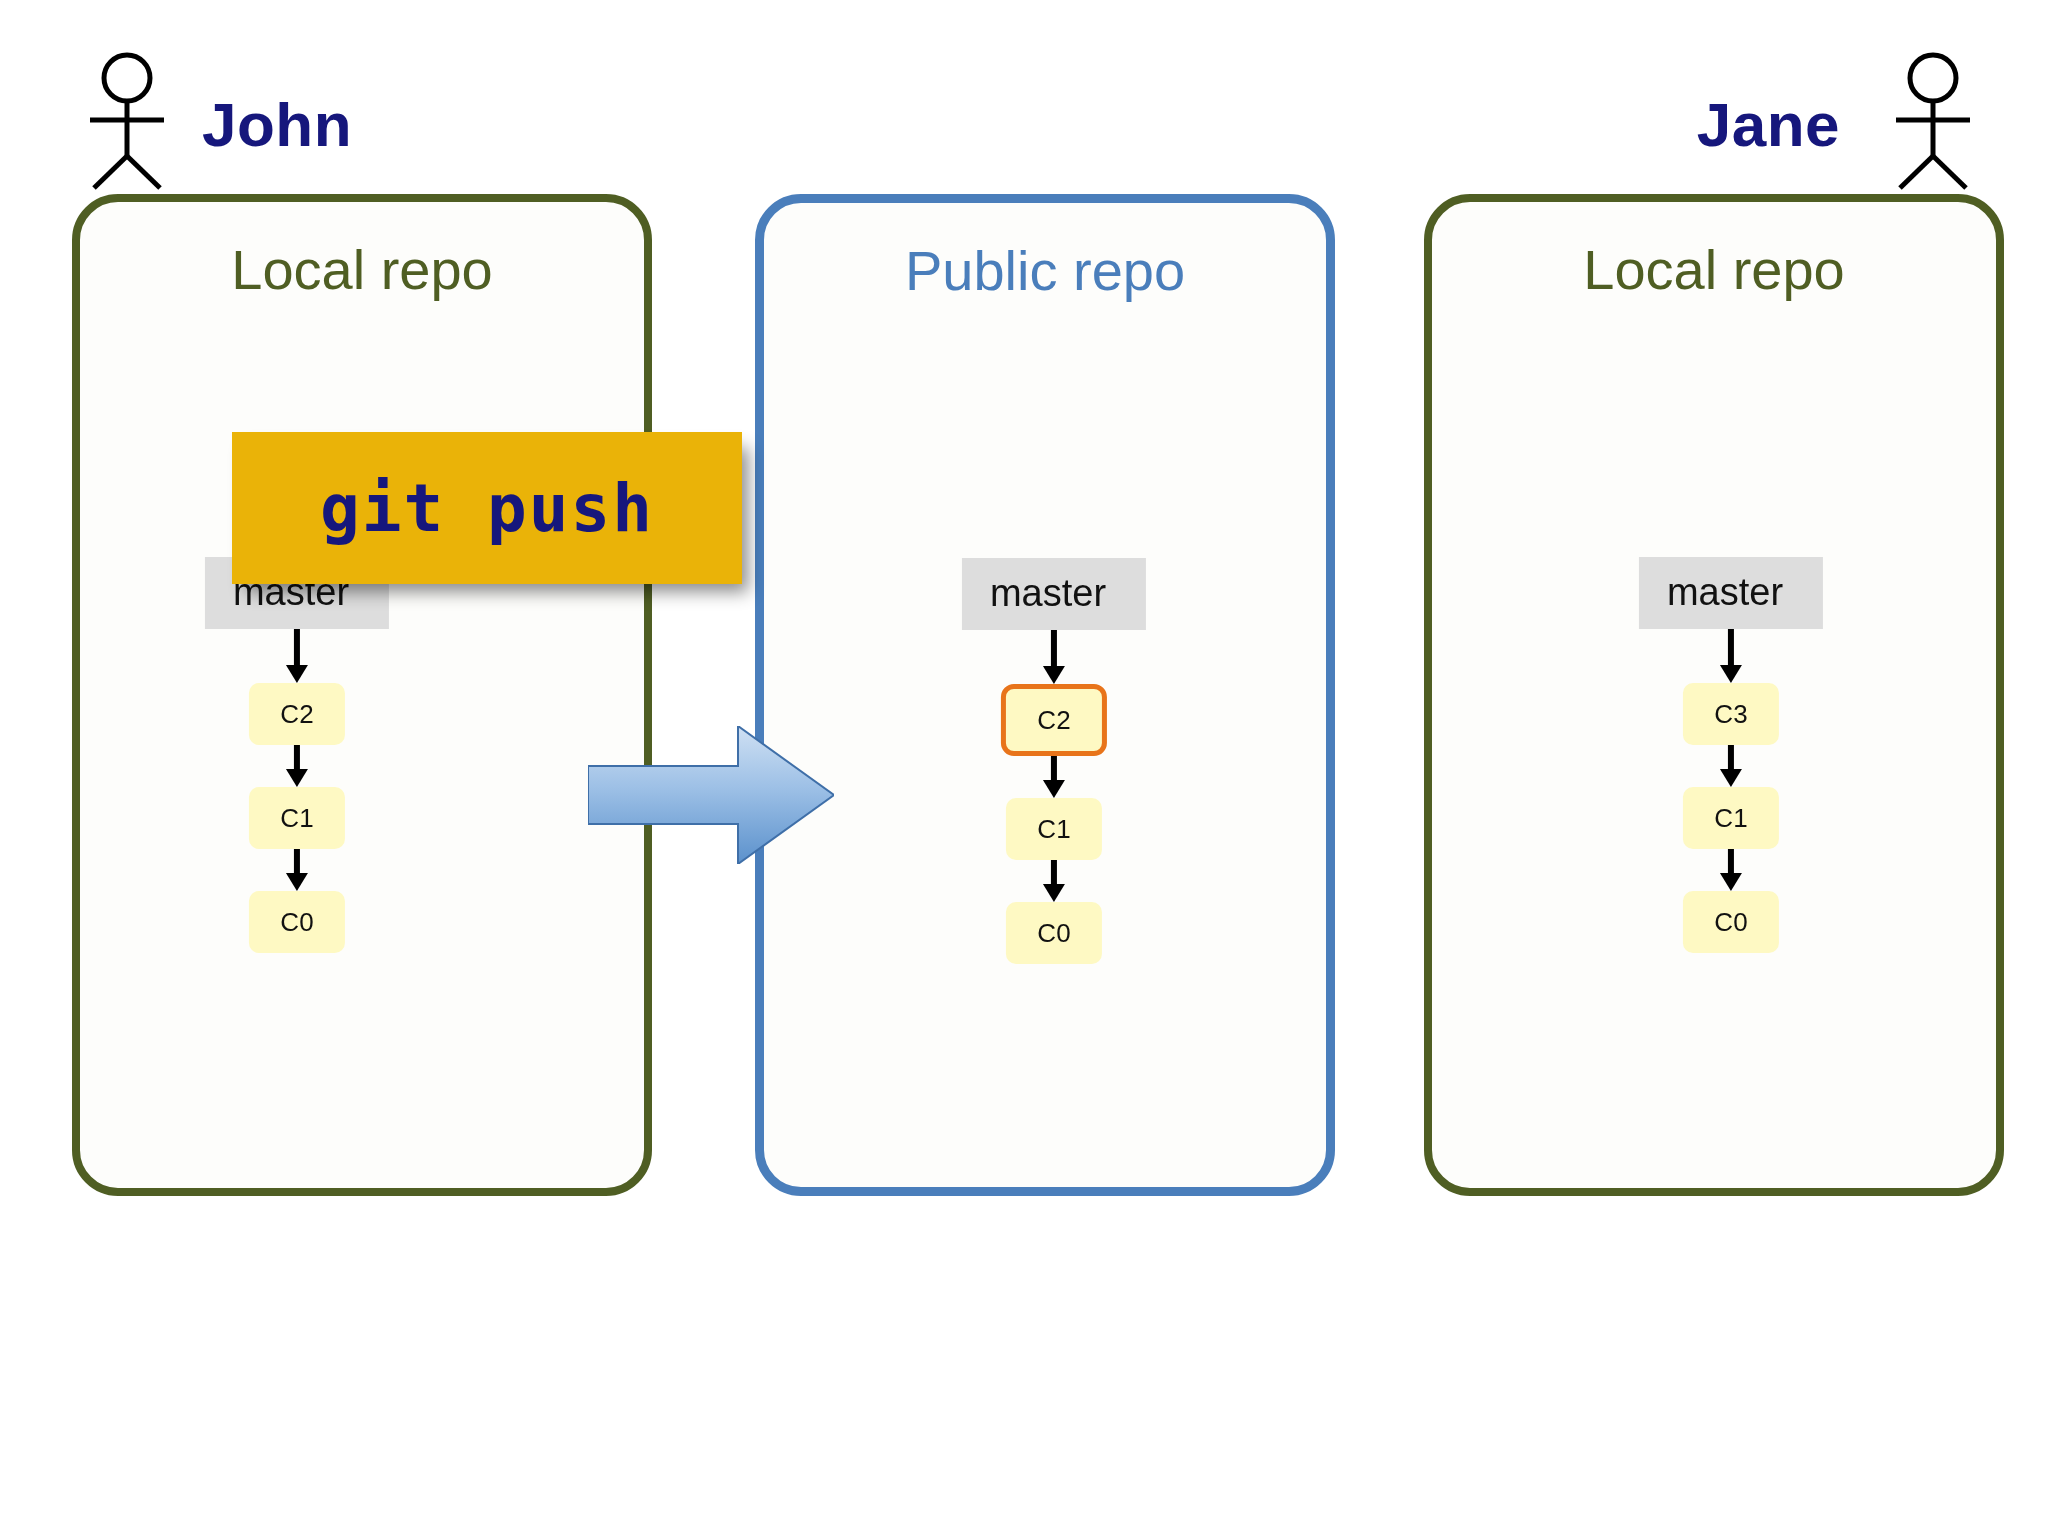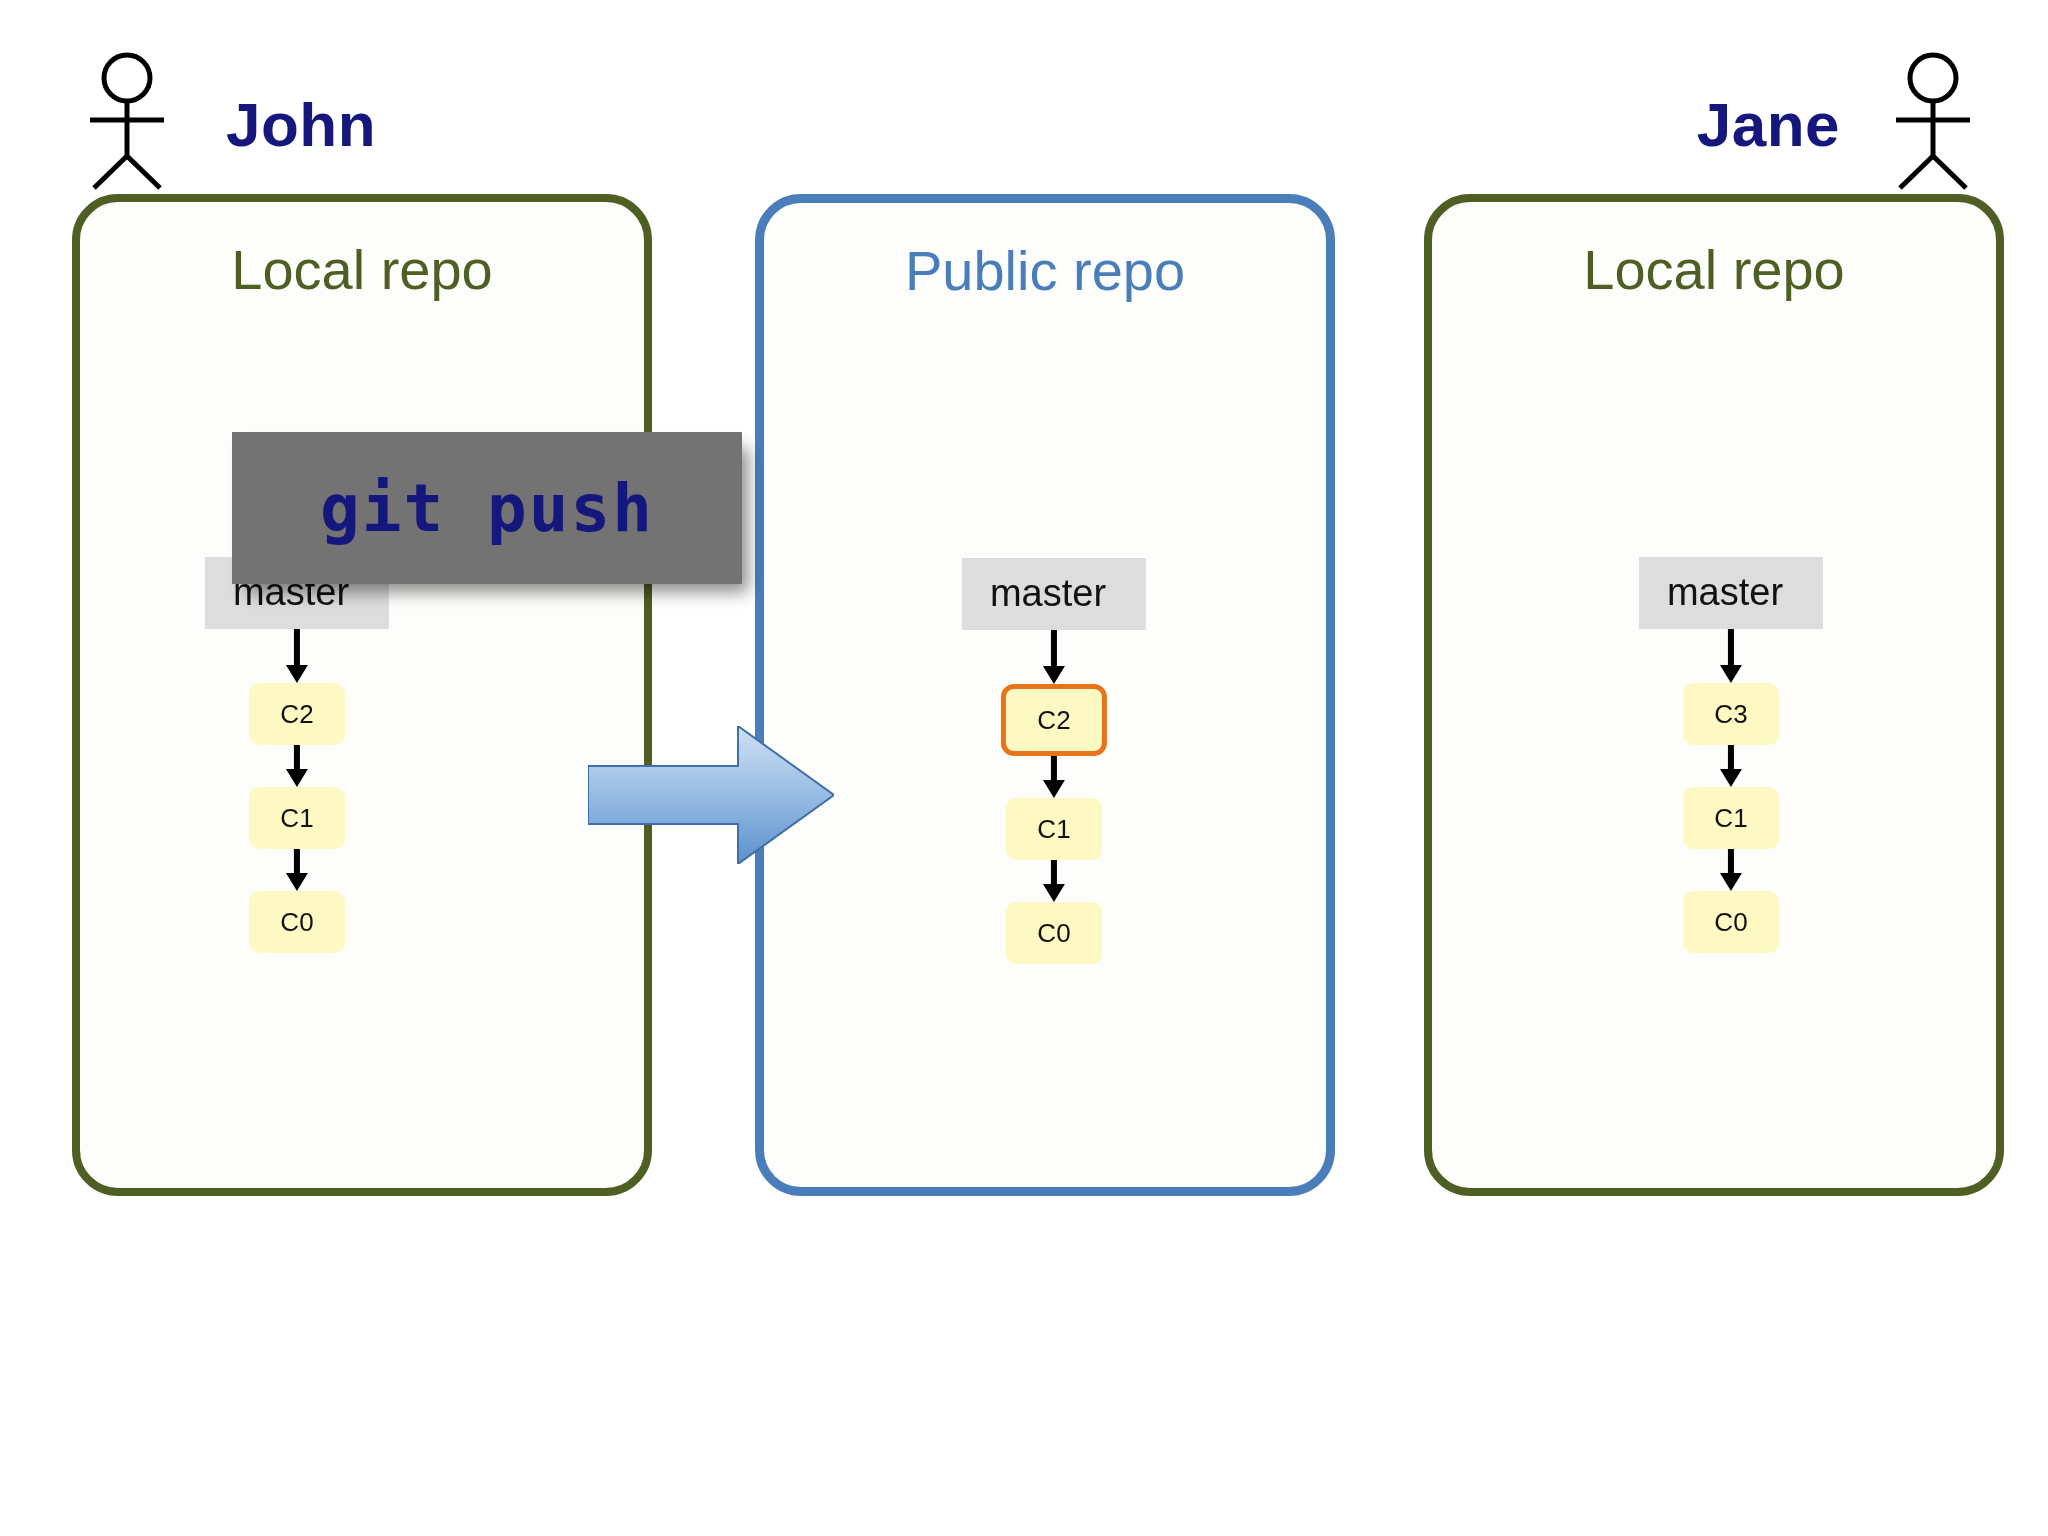--- a/index.html
+++ b/index.html
@@ -24,21 +24,21 @@
   .actor-name {
     font-size: 62px;
     font-weight: bold;
     color: #16177c;
     letter-spacing: 0.5px;
     line-height: 1;
   }
   .stick-figure { display: block; }
 
   #actor-john { left: 78px; top: 52px; }
-  #actor-john .actor-name { margin-left: 50px; margin-top: 6px; }
+  #actor-john .actor-name { margin-left: 26px; margin-top: 6px; }
   #actor-jane { right: 66px; top: 52px; flex-direction: row; }
   #actor-jane .actor-name { margin-right: 44px; margin-top: 6px; }
 
   
   .repo-panel {
     position: absolute;
     top: 194px;
     width: 437px;
     height: 1002px;
     border-radius: 46px;
@@ -139,21 +139,21 @@
   .gap-32 .connector-head { top: 24px; }
   .gap-32 { height: 42px; }
 
   
   #git-push-callout {
     position: absolute;
     left: 232px;
     top: 432px;
     width: 510px;
     height: 152px;
-    background: #737373;
+    background: #eab308;
     box-shadow: 10px 12px 16px -4px rgba(0,0,0,0.45);
     display: flex;
     align-items: center;
     justify-content: center;
     z-index: 6;
   }
   #git-push-text {
     font-family: "DejaVu Sans Mono", "Liberation Mono", monospace;
     font-weight: bold;
     font-size: 66px;

